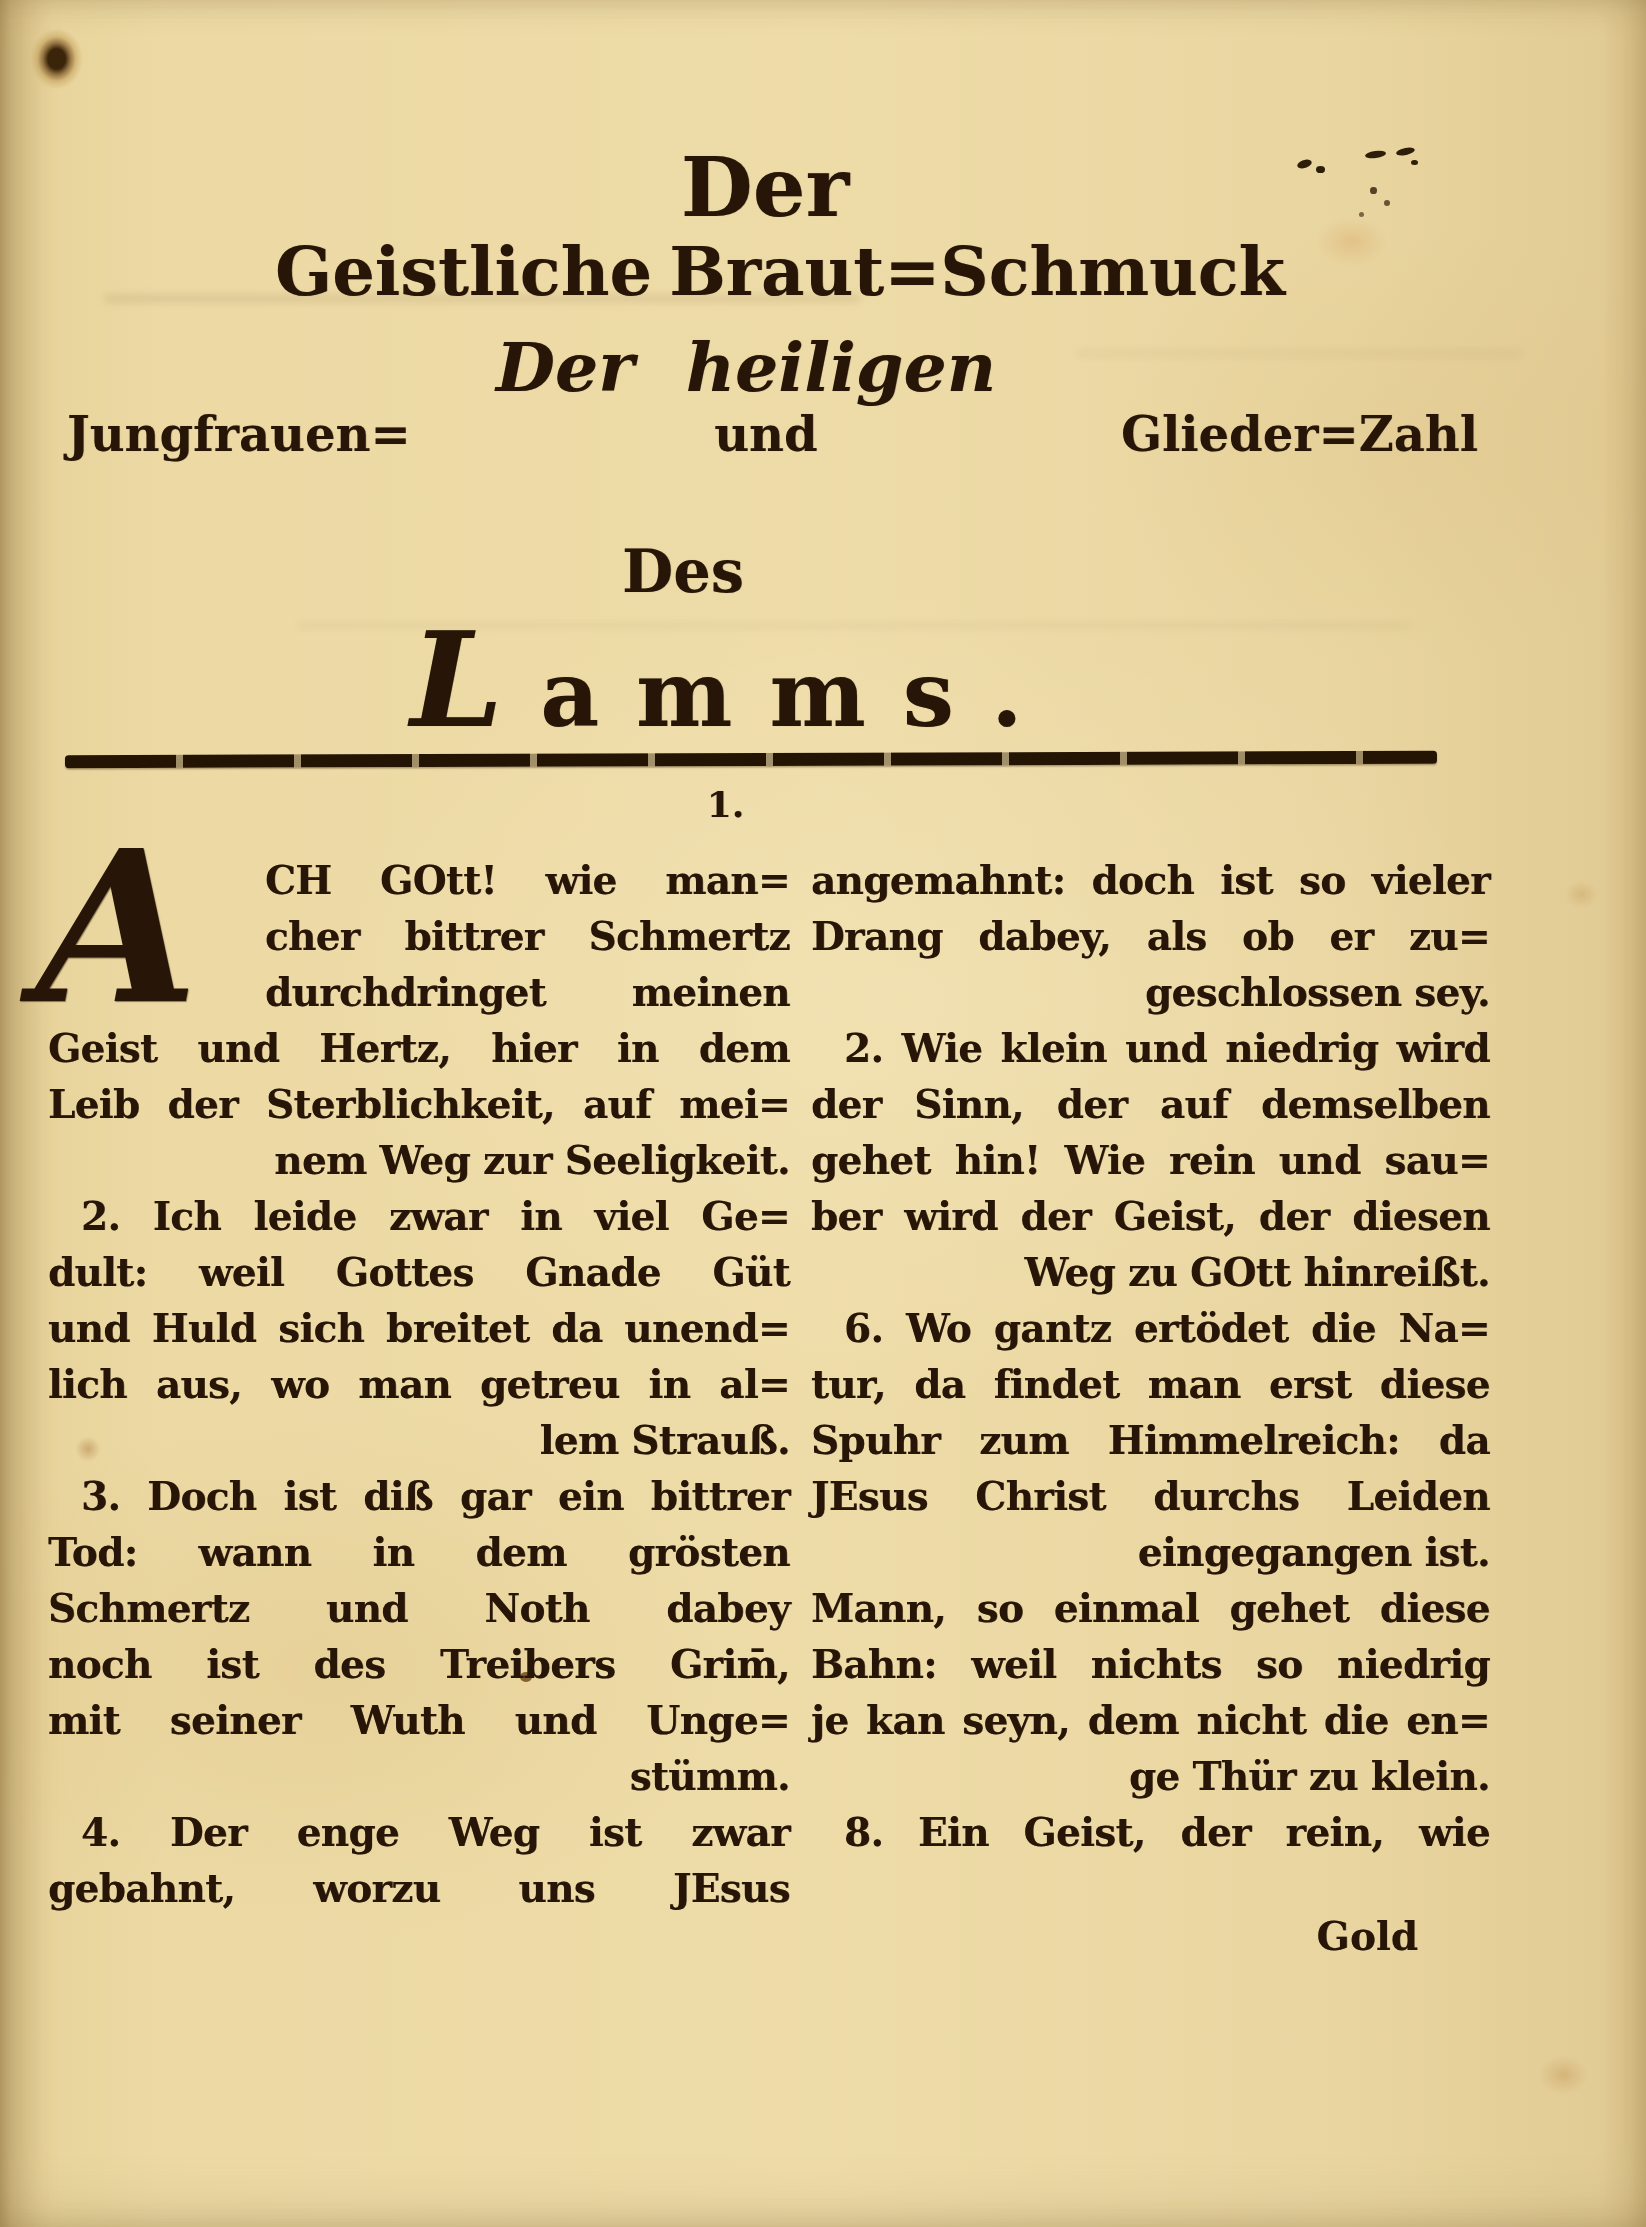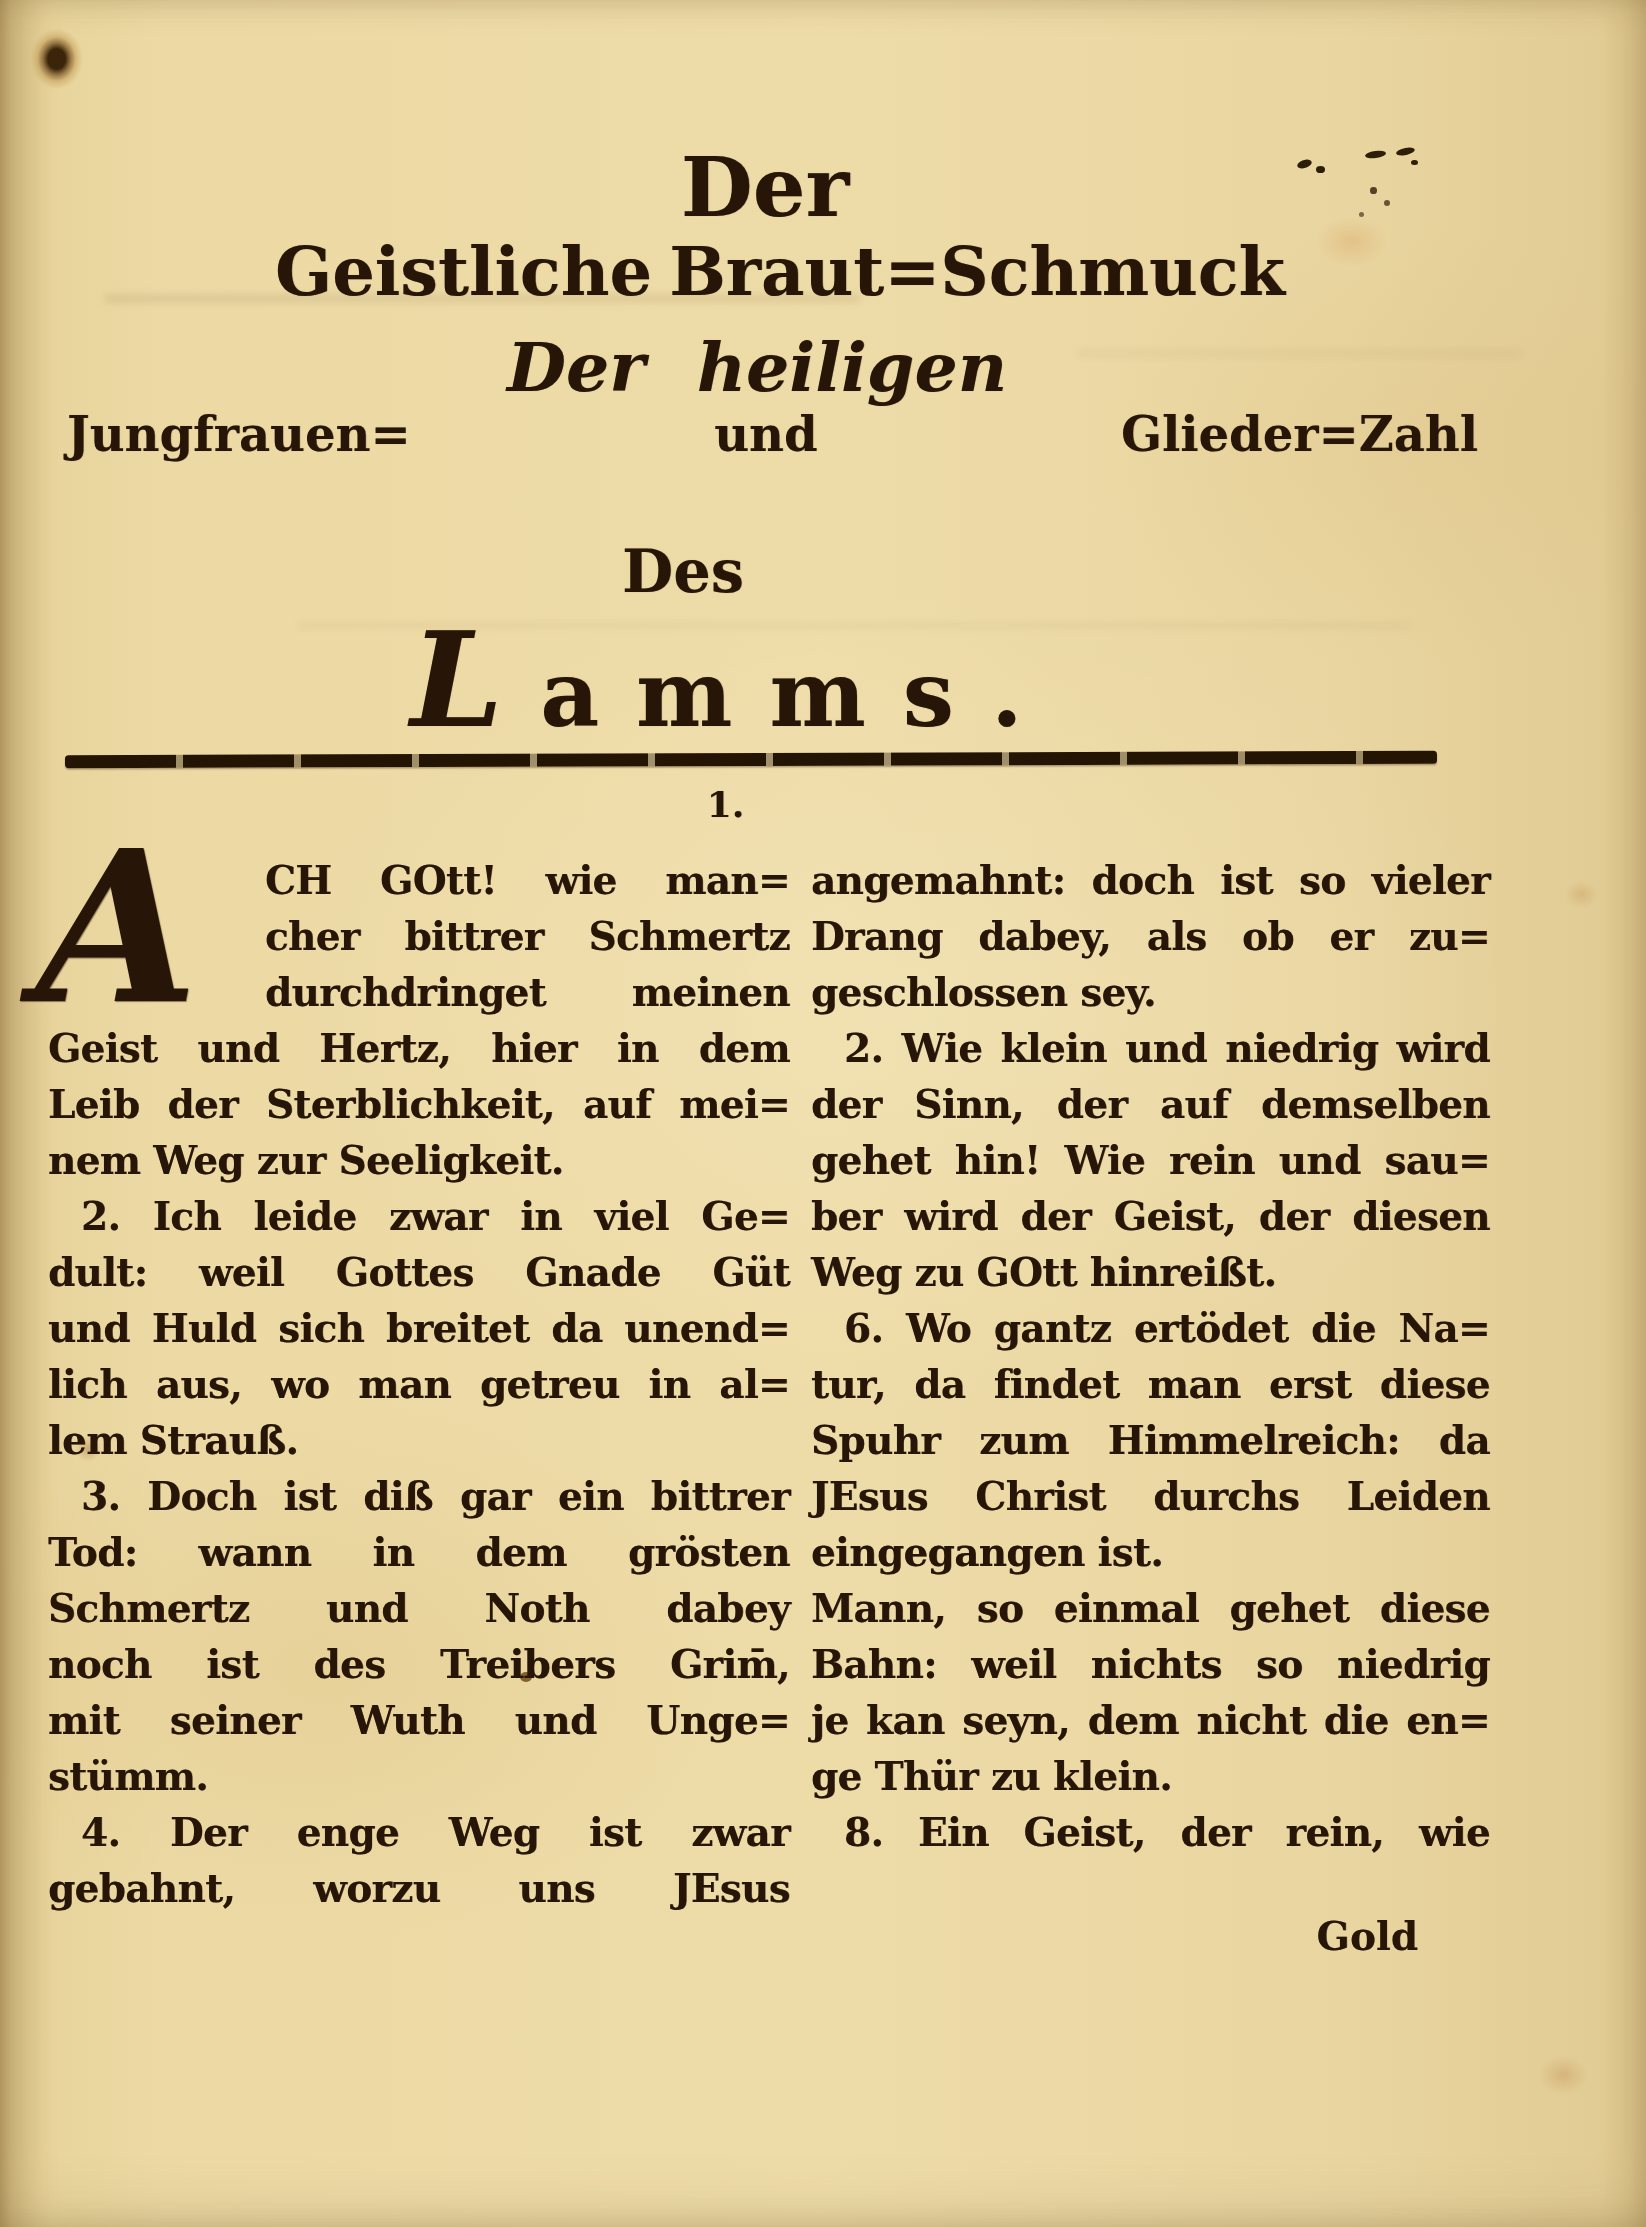--- a/index.html
+++ b/index.html
@@ -16,40 +16,41 @@
       linear-gradient(90deg,#cdb277 0px,#dfc78d 10.4px,#e8d49c 52px,#ecd9a4 163px,#eedca8 50%,#e9d5a0 82%,#e2cc95 97%,#d9c187 100%);
     box-shadow:
       inset 30px 0 45px -22px rgba(120,95,50,.45),
       inset -22px 0 37px -22px rgba(120,95,50,.35),
       inset 0 -30px 67px -30px rgba(120,95,50,.28),
       inset 0 22px 45px -30px rgba(120,95,50,.20);
   }
   .tx{position:absolute;font-weight:700;text-shadow:0.4px 0.4px 0.7px rgba(40,22,6,.45);}
   .t-der{top:146px;left:0;width:1530px;text-align:center;font-size:83px;line-height:1;}
   .t-geist{top:238px;left:275px;width:1010px;display:flex;justify-content:space-between;font-size:67px;line-height:1;}
-  .t-heil{top:333px;left:0;width:1492px;text-align:center;font-size:68px;line-height:1;font-style:italic;word-spacing:28px;padding-left:11px;}
+  .t-heil{top:333px;left:0;width:1492px;text-align:center;font-size:68px;line-height:1;font-style:italic;word-spacing:28px;}
   .t-jung{top:410px;left:67px;width:1411px;display:flex;justify-content:space-between;font-size:48px;line-height:1;}
   .t-des{top:542px;left:0;width:1366px;text-align:center;font-size:59px;line-height:1;}
   .t-lamms{top:607px;left:0;width:1470px;text-align:center;font-size:91px;line-height:1.1;letter-spacing:37px;}
   .t-lamms::first-letter{font-size:1.45em;font-style:italic;}
   .rule{
     position:absolute;top:753px;left:65px;width:1372px;height:13.4px;border-radius:3.7px;
     background:repeating-linear-gradient(90deg,#241404 0 111px,rgba(36,20,4,.38) 111px 118px);
     transform:rotate(-0.18deg);
     box-shadow:0 1.5px 1.5px rgba(60,40,15,.35);
   }
   .t-num{top:786px;left:0;width:1451px;text-align:center;font-size:36px;line-height:1;}
   .col{position:absolute;top:852px;}
   #left-col{left:48px;width:742px;}
   #right-col{left:811px;width:679px;}
   .line{
     box-sizing:border-box;height:56px;line-height:56px;width:100%;
     font-size:39px;font-weight:700;letter-spacing:-0.7px;white-space:nowrap;
     text-shadow:0.4px 0.4px 0.6px rgba(40,22,6,.5);
     overflow:visible;
+    text-align:right;
   }
   .j{text-align:justify;text-align-last:justify;white-space:normal;}
   .ind{padding-left:33px;}
   .cap{padding-left:217px;}
   .dropcap{
     position:absolute;top:823px;left:36px;width:223px;
     font-size:209px;line-height:1;font-weight:700;font-style:italic;
     text-shadow:0.7px 0.7px 1.1px rgba(40,22,6,.5);
   }
   .catchword{

